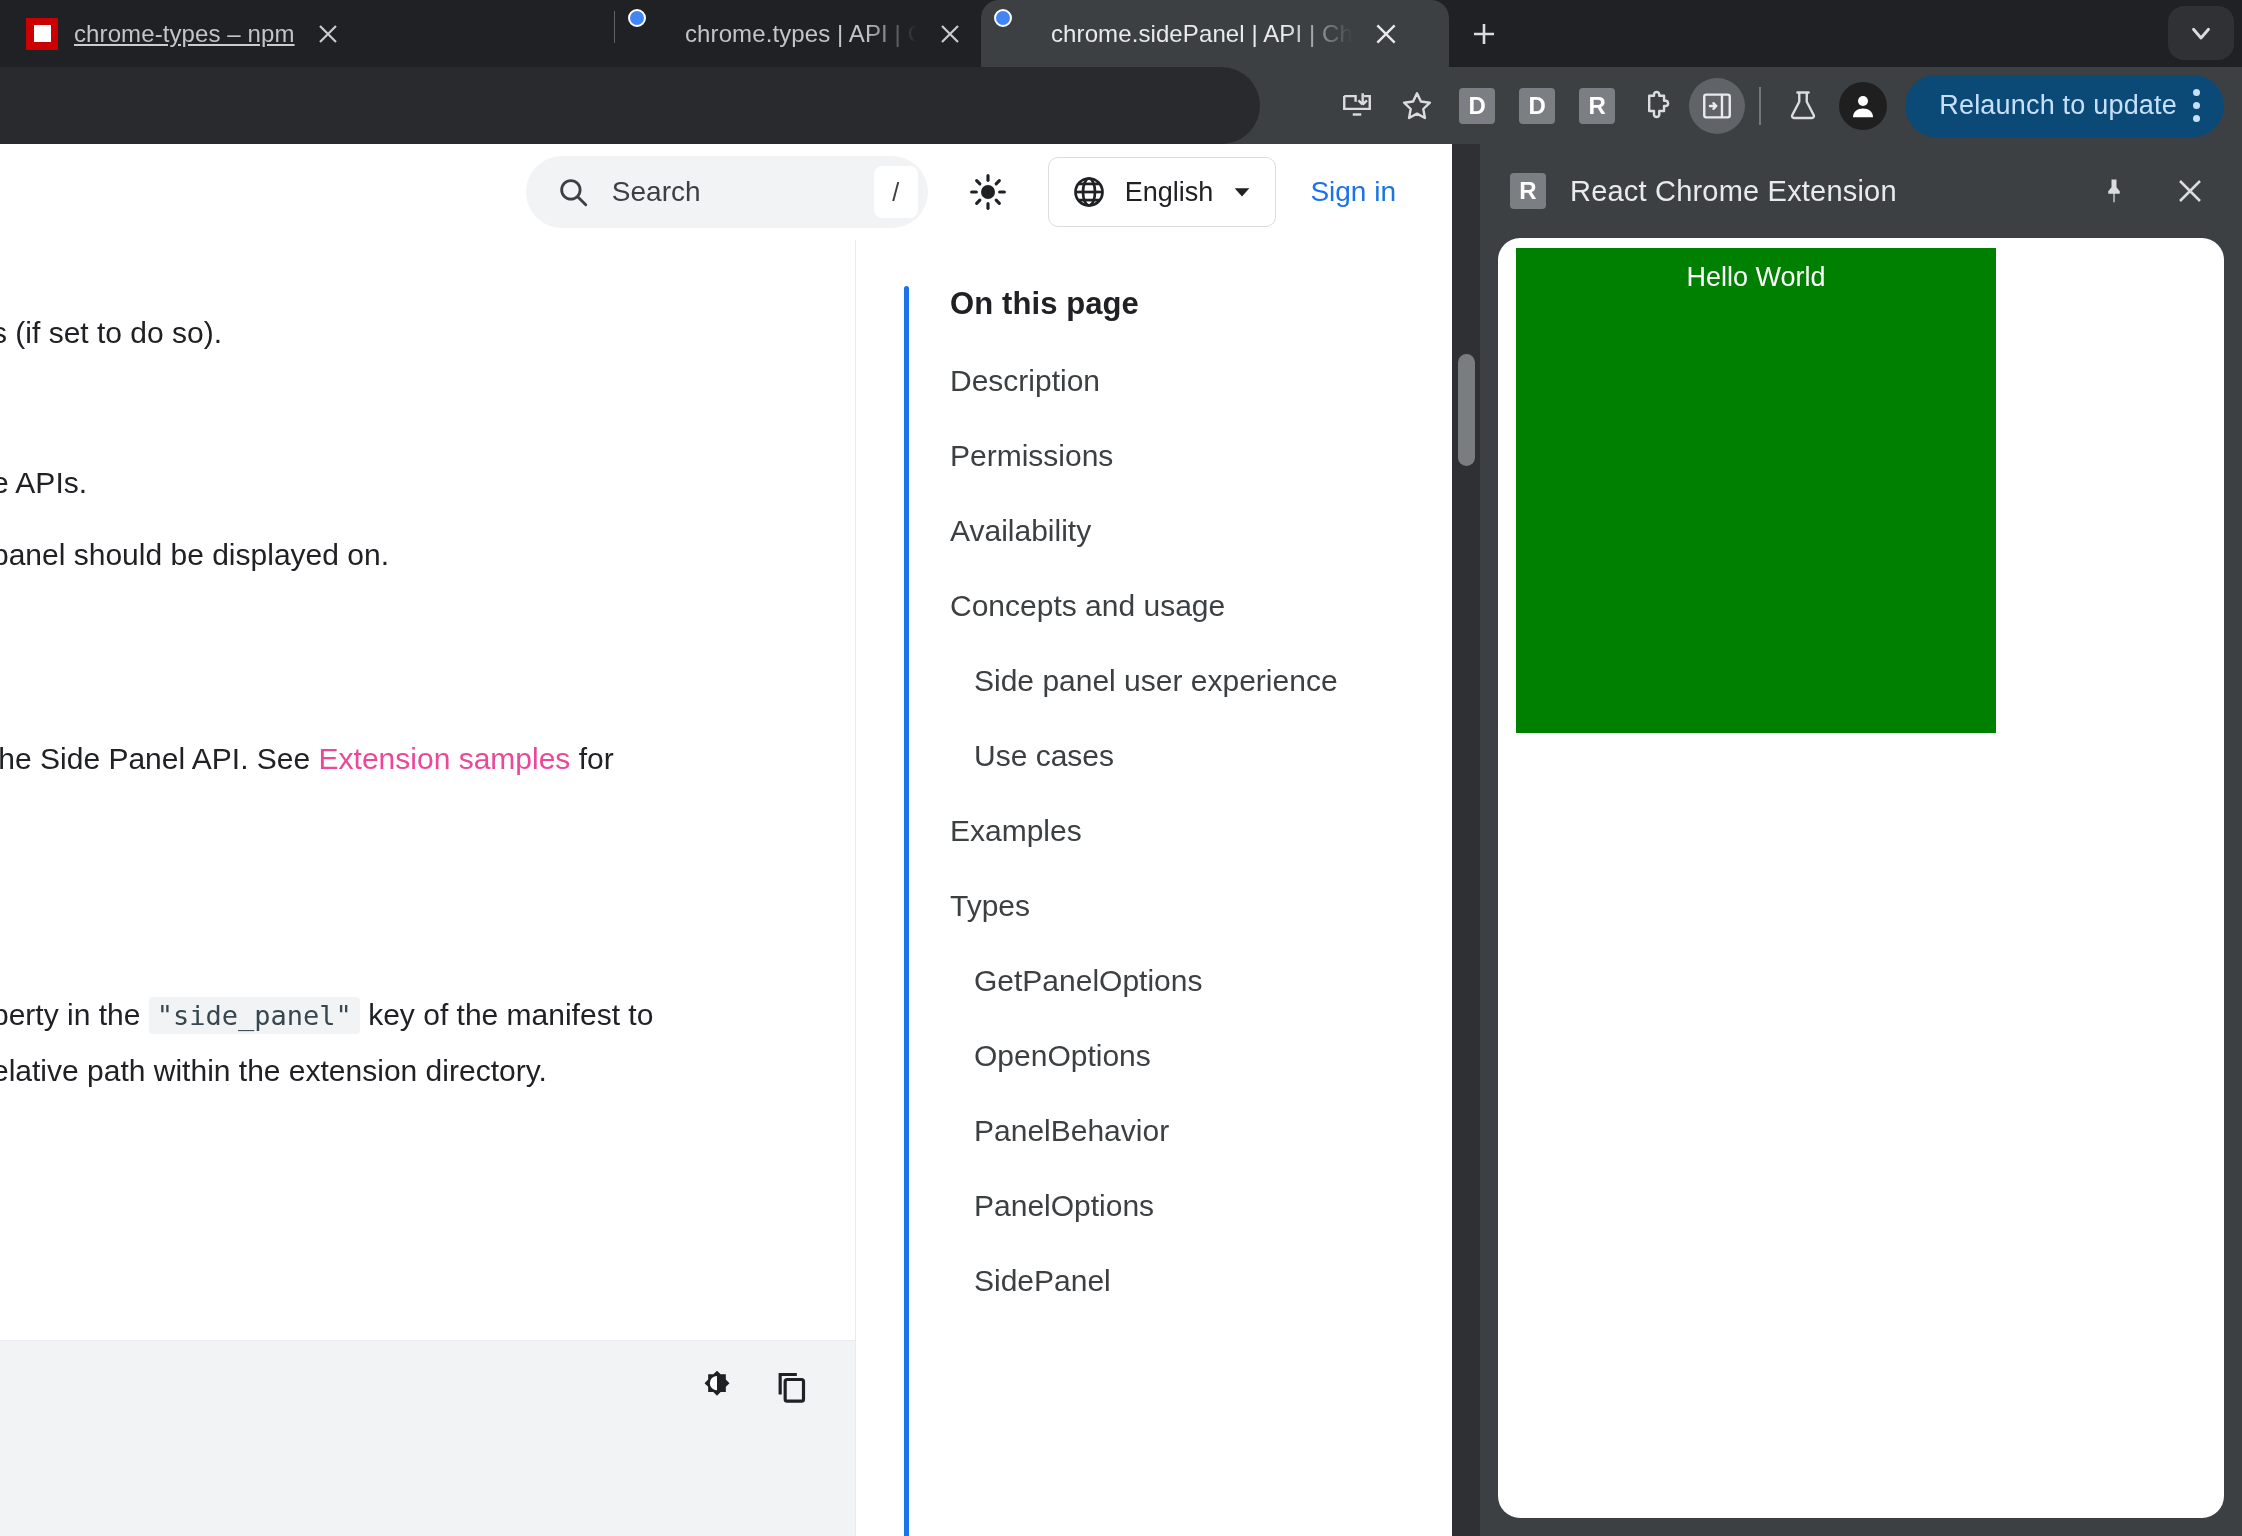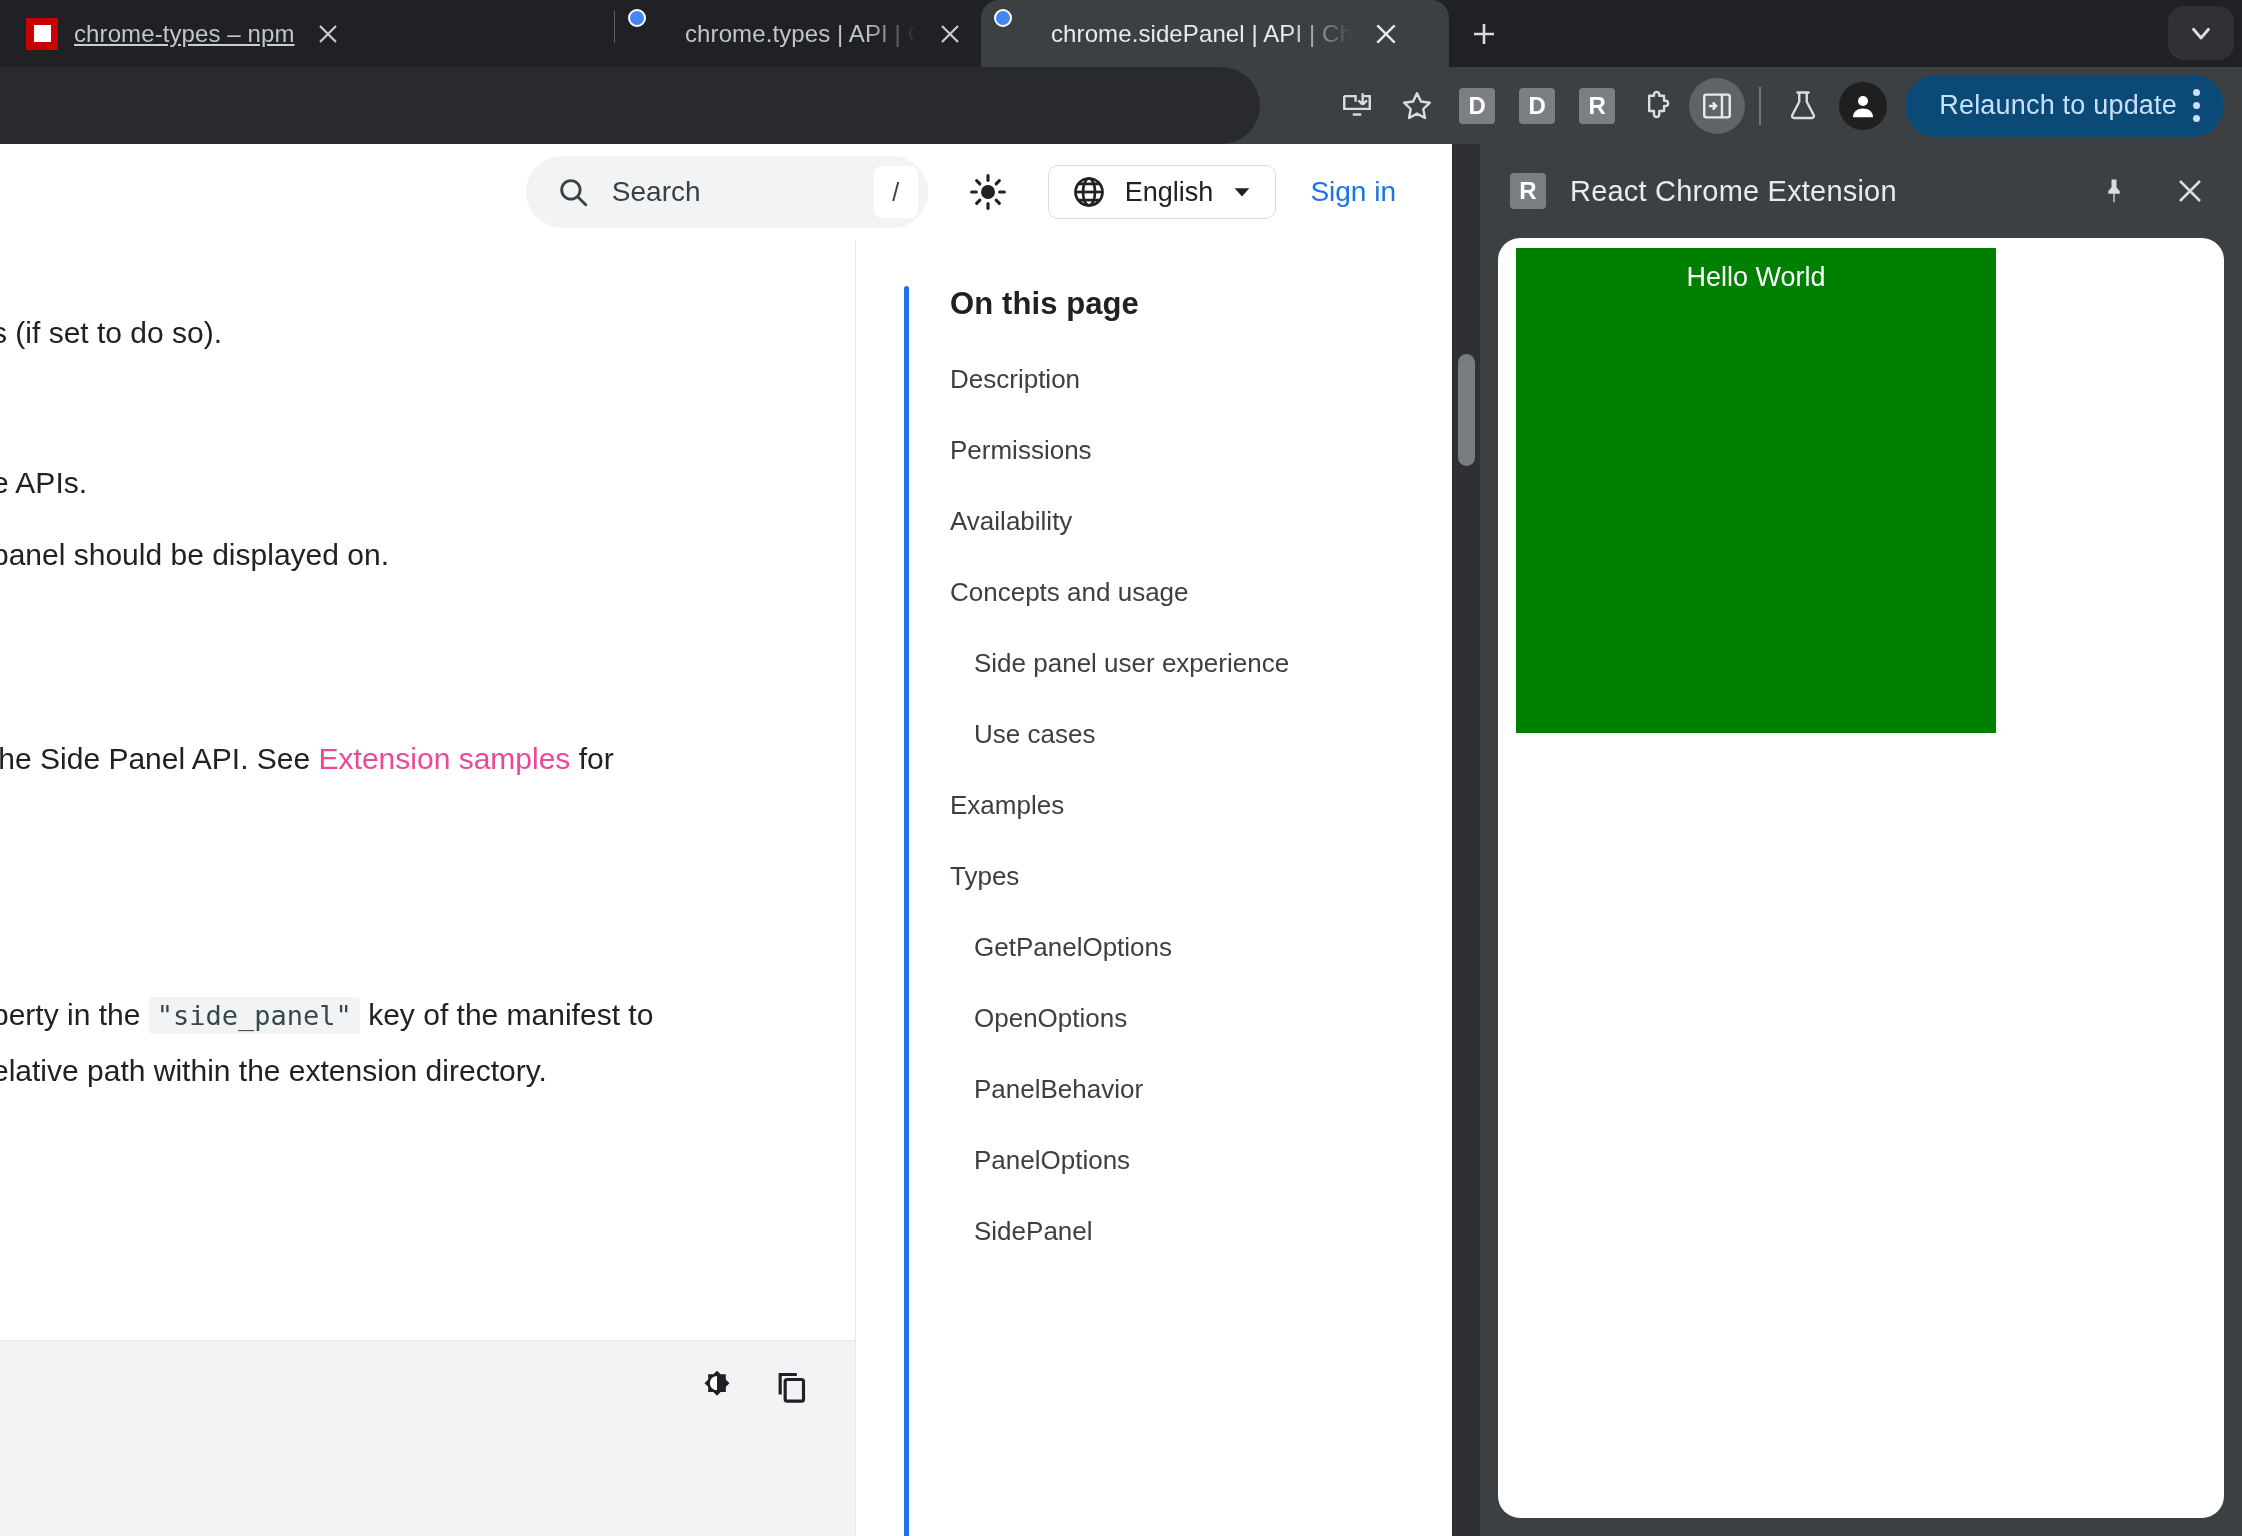--- a/index.html
+++ b/index.html
@@ -167,21 +167,21 @@
   }
   .searchbox .ph { color: #3c4043; font-size: 28px; flex: 1; }
   .slash-key {
     width: 44px; height: 52px; background: #fff; border-radius: 8px;
     display: flex; align-items: center; justify-content: center;
     color: #3c4043; font-size: 25px;
   }
   .theme-btn { width: 52px; height: 52px; display: flex; align-items: center; justify-content: center; }
   .lang-select {
     display: flex; align-items: center; gap: 18px;
-    height: 54px; border: 1px solid #dadce0; border-radius: 10px;
+    height: 70px; border: 1px solid #dadce0; border-radius: 10px;
     padding: 12px 22px; color: #202124; font-size: 27px; justify-content: space-between;
   }
   .signin { color: #1a73e8; font-size: 28px; font-weight: 500; }
 
   .page-body { flex: 1; display: flex; position: relative; min-height: 0; }
 
   .article {
     width: 856px; flex: 0 0 856px;
     border-right: 1px solid #e8eaed;
     position: relative;
@@ -224,21 +224,21 @@
   .toc-rail {
     position: absolute; left: 48px; top: 46px; bottom: -10px;
     width: 5px; background: #1a73e8; border-radius: 3px;
   }
   .toc-list { padding: 46px 0 0 46px; }
   .toc-title {
     font-size: 31px; font-weight: 700; color: #202124;
     margin-bottom: 44px; letter-spacing: .1px;
   }
   .toc-item {
-    font-size: 26px; color: #3c4043;
+    font-size: 30px; color: #3c4043;
     line-height: 1; padding: 0;
     margin-bottom: 45px;
     white-space: nowrap;
   }
   .toc-item.sub { padding-left: 24px; }
 
   
   .page-scrollbar {
     position: absolute; right: 0; top: 0; bottom: 0;
     width: 28px; background: #2f3033;

